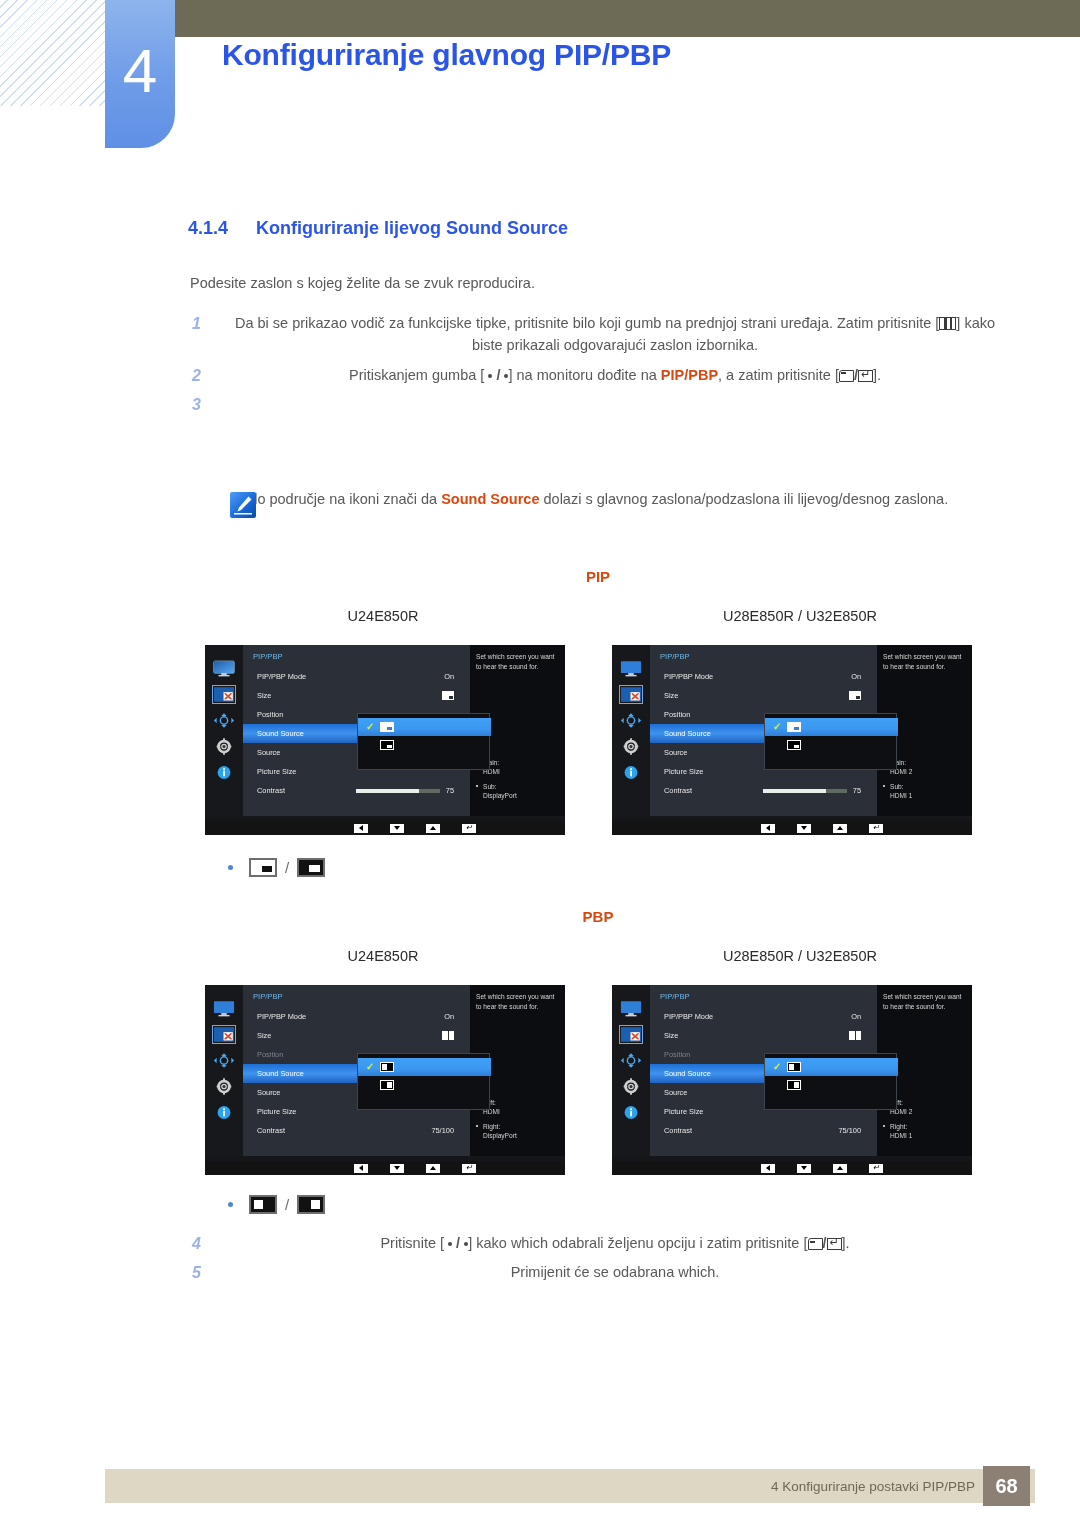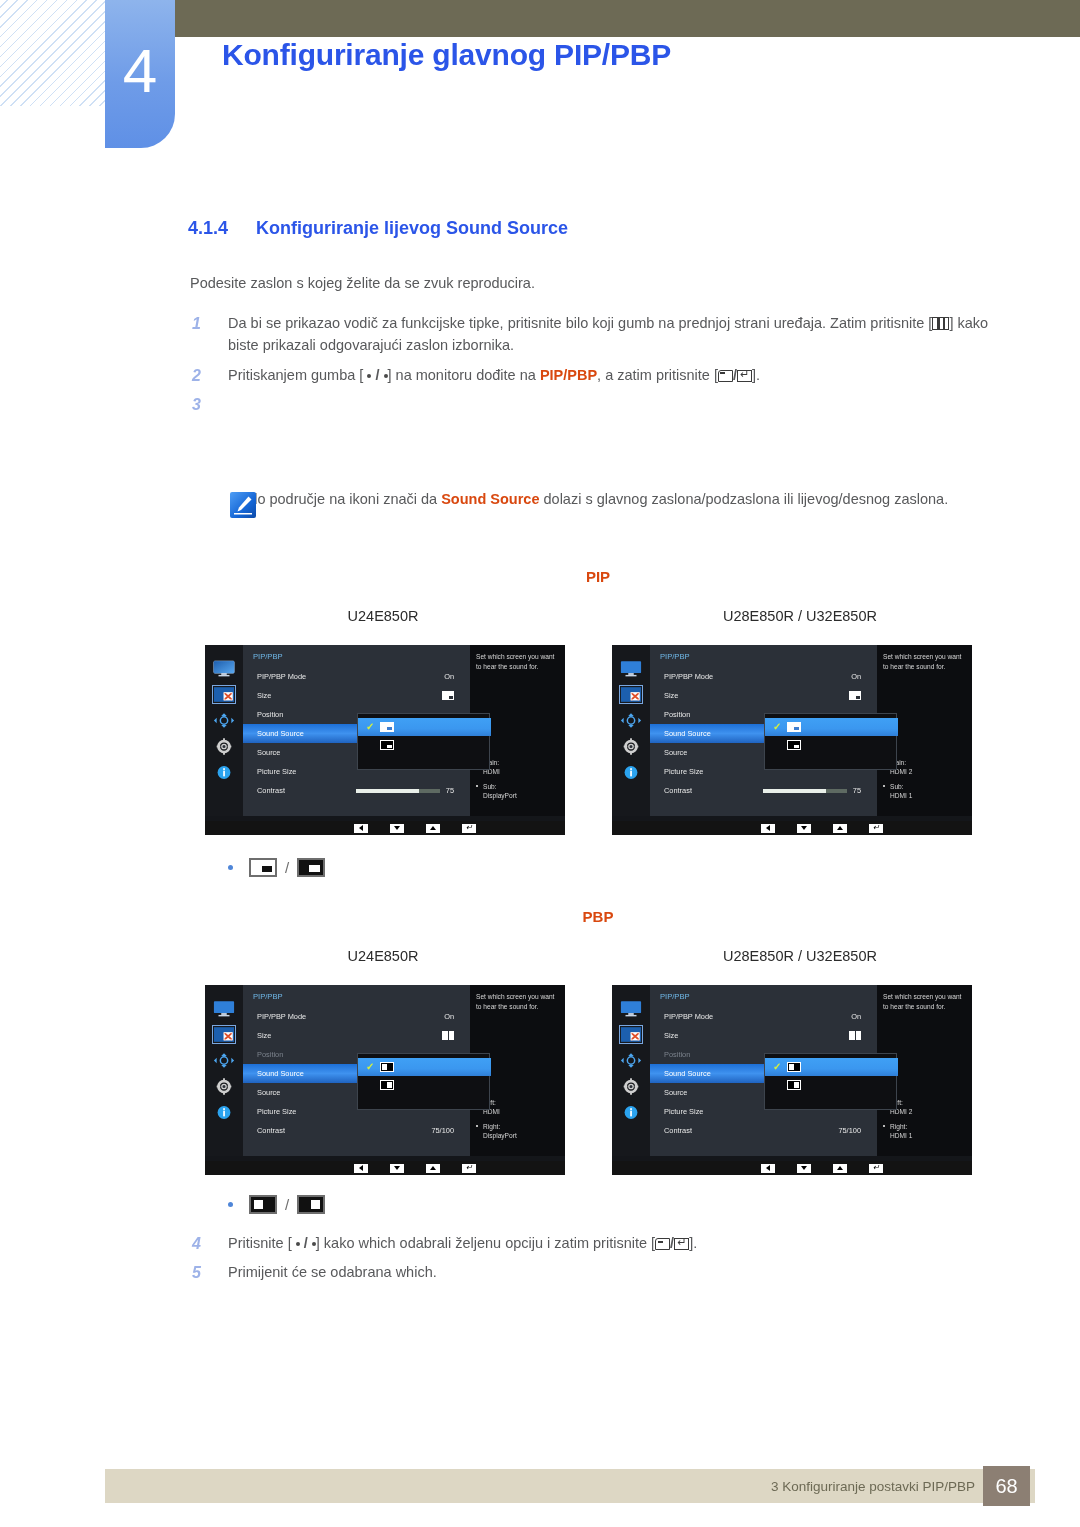--- a/index.html
+++ b/index.html
@@ -50,21 +50,21 @@
   .body-text { font-size:14.5px; color:#58595b; line-height:1.55; }
 
   .intro { position:absolute; left:190px; top:272px; width:800px; }
 
   .steps { position:absolute; left:190px; top:312px; width:812px; }
   .step { position:relative; padding-left:38px; margin-bottom:7px; }
   .step-num {
     position:absolute; left:2px; top:0;
     font-size:16px; color:#9db2e8; font-style:italic; font-weight:bold;
   }
-  .step p { margin:0 0 3px 0; }
+  .step p { margin:0 0 3px 0;text-align:center; }
 
   .kw { color:#D9480F; font-weight:bold; }
 
   
   .key { display:inline-block; vertical-align:-2px; }
   .key-menu {
     width:17px; height:13px; border:1.6px solid #3a3a3a; background:#fff;
     position:relative;
   }
   .key-menu::before, .key-menu::after {
@@ -222,21 +222,21 @@
   .footer-bar {
     position:absolute; left:105px; bottom:24px; width:930px; height:34px;
     background:#ddd7c4;
   }
   .footer-text {
     position:absolute; right:60px; top:50%; transform:translateY(-50%);
     font-size:13.5px; color:#6d6a55; white-space:nowrap;
   }
   .page-box {
     position:absolute; right:5px; top:-3px; width:47px; height:40px;
-    background:#8c7f73; color:#ffffff; font-size:20px; font-weight:normal;
+    background:#8c7f73; color:#ffffff; font-size:20px; font-weight:bold;
     display:flex; align-items:center; justify-content:center;
   }
 </style>
 </head>
 <body>
 
 <div class="hatch"></div>
 <div class="olive-bar"></div>
 <div class="chap-tab"></div>
 <div class="chap-num">4</div>
@@ -718,15 +718,15 @@
     <p><span>Pritisnite [</span>
       <span class="key-dot"></span><b> / </b><span class="key-dot"></span><span>] kako which odabrali željenu opciju i zatim pritisnite [</span><span class="key key-back"></span><b>/</b><span class="key key-enter"></span><span>].</span></p>
   </div>
   <div class="step">
     <span class="step-num">5</span>
     <p>Primijenit će se odabrana which.</p>
   </div>
 </div>
 
 <div class="footer-bar">
-  <span class="footer-text">3 Konfiguriranje postavki PIP/PBP</span>
+  <span class="footer-text">4 Konfiguriranje postavki PIP/PBP</span>
   <span class="page-box">68</span>
 </div>
 
 </body></html>

